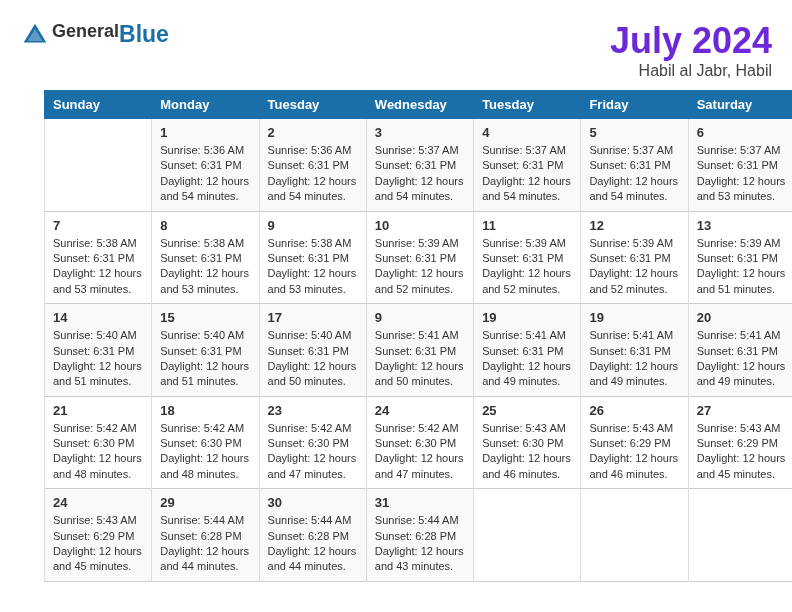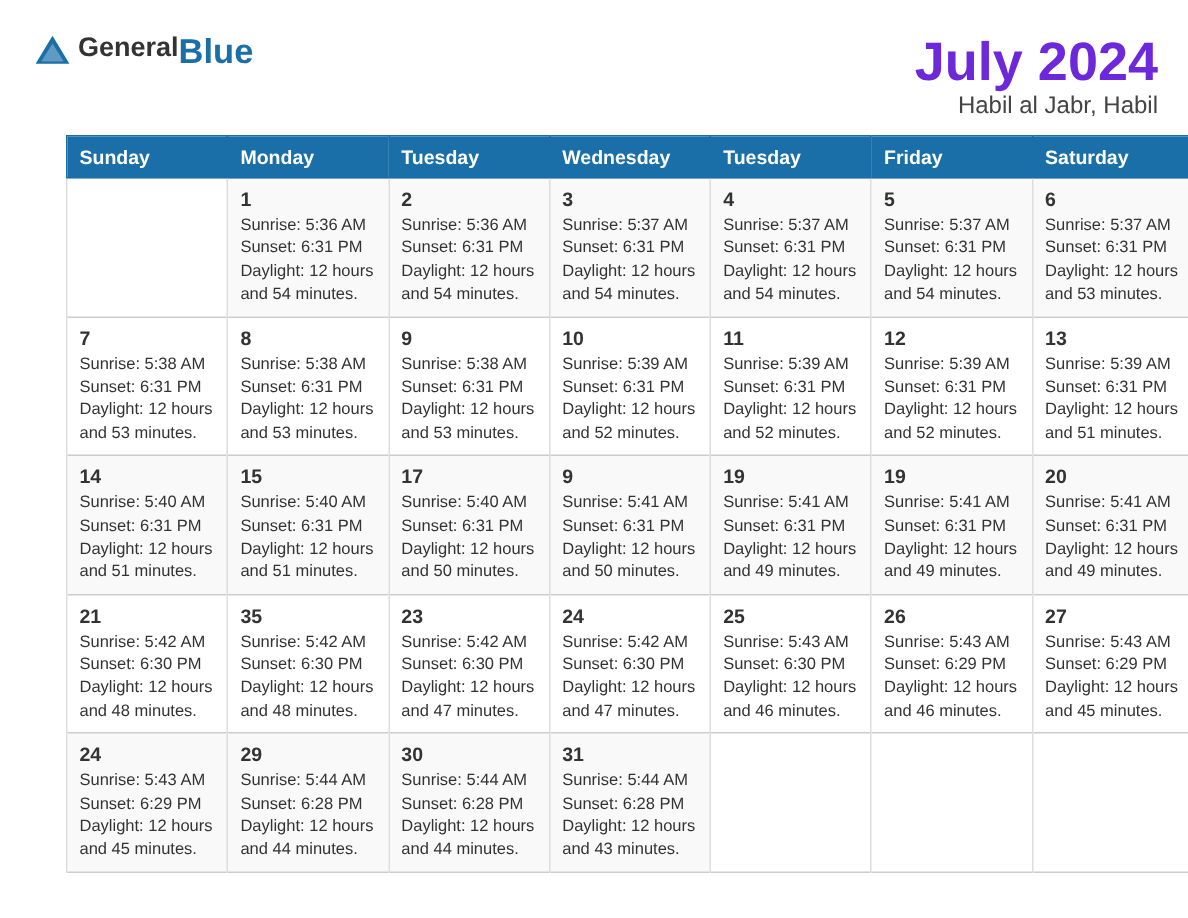--- a/index.html
+++ b/index.html
@@ -283,21 +283,21 @@
       </tr>
       <tr>
         <td>
           <span class="day-num">21</span>
           <div class="day-info" style="white-space: pre-line;">Sunrise: 5:42 AM
 Sunset: 6:30 PM
 Daylight: 12 hours
 and 48 minutes.</div>
         </td>
         <td>
-          <span class="day-num">35</span>
+          <span class="day-num">18</span>
           <div class="day-info" style="white-space: pre-line;">Sunrise: 5:42 AM
 Sunset: 6:30 PM
 Daylight: 12 hours
 and 48 minutes.</div>
         </td>
         <td>
           <span class="day-num">23</span>
           <div class="day-info" style="white-space: pre-line;">Sunrise: 5:42 AM
 Sunset: 6:30 PM
 Daylight: 12 hours

